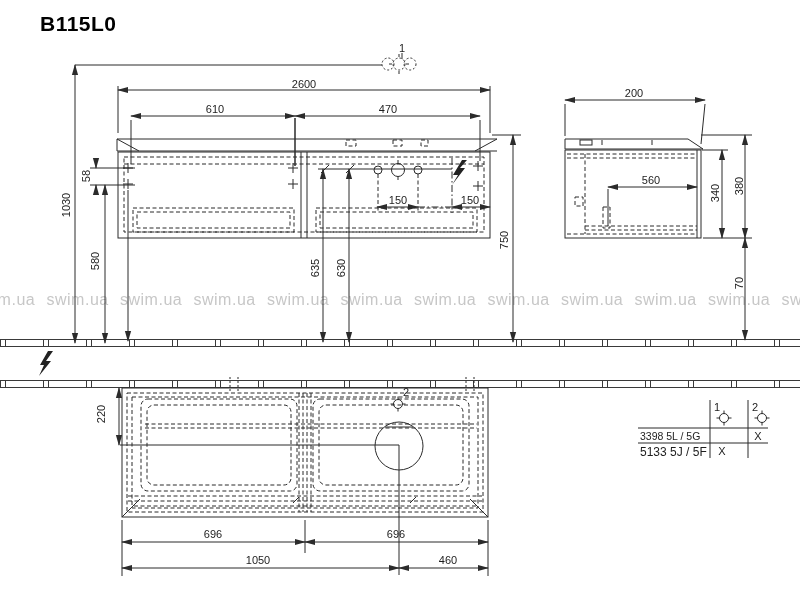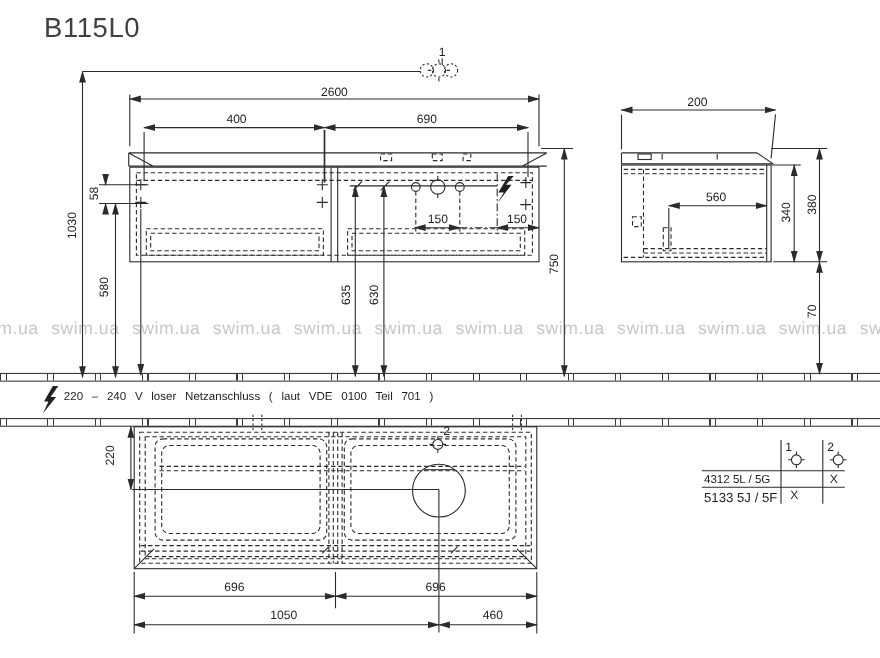--- a/index.html
+++ b/index.html
@@ -10,21 +10,21 @@
         border-top:1px solid #3a3a3a;border-bottom:1px solid #3a3a3a;
         background:repeating-linear-gradient(90deg,#3a3a3a 0 1px,transparent 1px 5px,#3a3a3a 5px 6px,transparent 6px 43px);}
   svg{position:absolute;left:0;top:0;}
   .s{stroke:#2b2b2b;fill:none;stroke-width:1;}
   .d{stroke:#2b2b2b;fill:none;stroke-width:1;stroke-dasharray:4 2.5;}
   .d2{stroke:#2b2b2b;fill:none;stroke-width:1;stroke-dasharray:2 2;}
   .dd{stroke:#2b2b2b;fill:none;stroke-width:1;stroke-dasharray:7 2.5 1.5 2.5;}
   .dim{position:absolute;transform:translate(-50%,-50%);font-size:11px;white-space:nowrap;color:#1d1d1d;}
   .rot{transform:translate(-50%,-50%) rotate(-90deg);}
   .lbl{position:absolute;font-size:11px;white-space:pre;color:#1d1d1d;}
-  #title{position:absolute;left:40px;top:12px;font-size:25px;font-weight:normal;letter-spacing:.5px;color:#404040;}
+  #title{position:absolute;left:40px;top:12px;font-size:21px;font-weight:bold;letter-spacing:.5px;color:#000000;}
   #note{position:absolute;left:58px;top:355px;font-size:10.5px;word-spacing:5px;color:#1d1d1d;white-space:nowrap;}
 </style>
 </head>
 <body>
 
 <div id="stage">
 
   <div>
       <span class="wm" style="left: -27px; top: 291px;">swim.ua</span>
       <span class="wm" style="left: 46.5px; top: 291px;">swim.ua</span>
@@ -169,22 +169,22 @@
       <g>
         <circle class="s" cx="762" cy="418" r="4.5" fill="#fff"></circle>
         <path class="s" d="M762,410.5 V413.5 M762,422.5 V425.5 M754.5,418 H757.5 M766.5,418 H769.5"></path>
       </g>
     </g>
   </svg>
 
   <div id="title">B115L0</div>
 
   <span class="dim" style="left:304px;top:84px">2600</span>
-  <span class="dim" style="left:215px;top:109px">400</span>
-  <span class="dim" style="left:388px;top:109px">690</span>
+  <span class="dim" style="left:215px;top:109px">610</span>
+  <span class="dim" style="left:388px;top:109px">470</span>
   <span class="dim rot" style="left:66px;top:205px">1030</span>
   <span class="dim rot" style="left:86px;top:176px">58</span>
   <span class="dim rot" style="left:95px;top:261px">580</span>
   <span class="dim rot" style="left:315px;top:268px">635</span>
   <span class="dim rot" style="left:341px;top:268px">630</span>
   <span class="dim rot" style="left:504px;top:240px">750</span>
   <span class="dim" style="left:398px;top:200px">150</span>
   <span class="dim" style="left:470px;top:200px">150</span>
   <span class="dim" style="left:634px;top:93px">200</span>
   <span class="dim" style="left:651px;top:180px">560</span>
@@ -193,24 +193,23 @@
   <span class="dim rot" style="left:739px;top:283px">70</span>
   <span class="dim rot" style="left:101px;top:414px">220</span>
   <span class="dim" style="left:213px;top:534px">696</span>
   <span class="dim" style="left:396px;top:534px">696</span>
   <span class="dim" style="left:258px;top:560px">1050</span>
   <span class="dim" style="left:448px;top:560px">460</span>
 
   <span class="dim" style="left:402px;top:48px">1</span>
   <span class="dim" style="left:406px;top:392px">2</span>
 
-  <div id="note">220 – 240 V loser Netzanschluss ( laut VDE 0100 Teil 701 )</div>
 
   <span class="dim" style="left:717px;top:407px">1</span>
   <span class="dim" style="left:755px;top:407px">2</span>
-  <span class="lbl" style="left:640px;top:430px;font-size:10.5px">4312 5L / 5G</span>
+  <span class="lbl" style="left:640px;top:430px;font-size:10.5px">3398 5L / 5G</span>
   <span class="lbl" style="left:640px;top:445px;font-size:12px">5133 5J / 5F</span>
   <span class="dim" style="left:729px;top:436px"></span>
   <span class="dim" style="left:758px;top:436px">X</span>
   <span class="dim" style="left:722px;top:451px">X</span>
   <span class="dim" style="left:758px;top:451px"></span>
 
 </div>
 
 </body></html>

